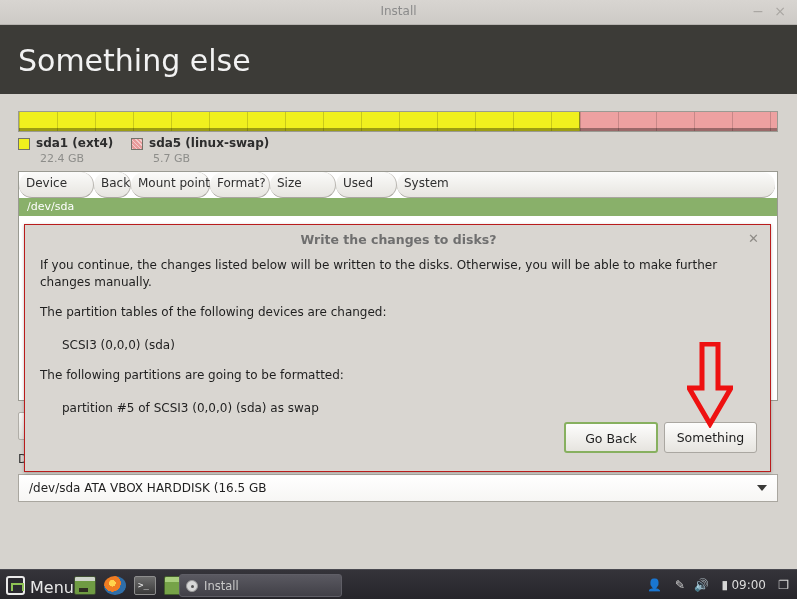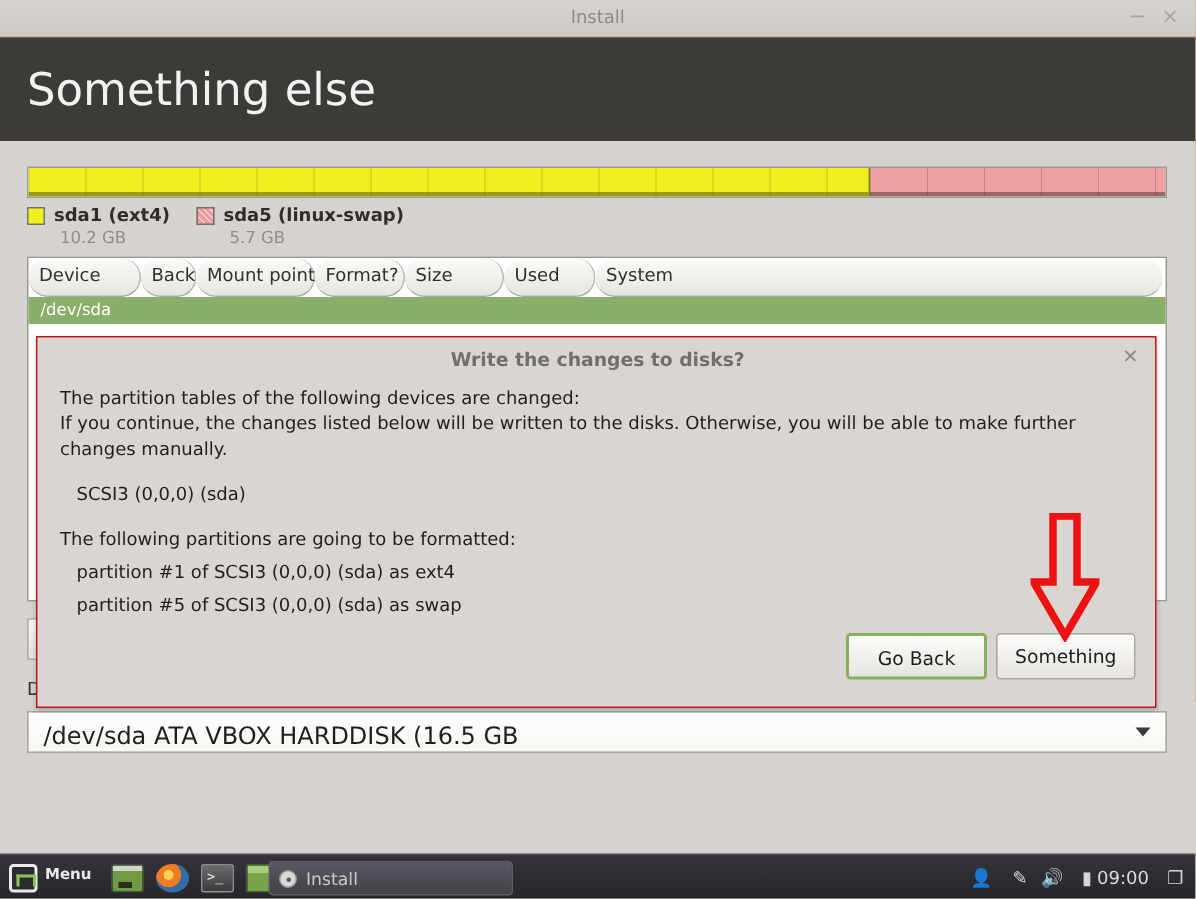--- a/index.html
+++ b/index.html
@@ -5,21 +5,21 @@
   html, body {
     margin: 0; padding: 0;
     width: 797px; height: 599px;
     overflow: hidden;
     background: #d6d3d0;
     font-family: "DejaVu Sans", sans-serif;
   }
   #root {
     position: relative;
     width: 797px; height: 468px;
-    background: #c2410c;
+    background: #86efac;
   }
 
   
   .titlebar {
     position: absolute; left: 0; top: 0; width: 797px; height: 25px;
     background: linear-gradient(to bottom, #d8d5d1 0%, #cdcac6 100%);
     border-bottom: 1px solid #b6b3af;
     box-sizing: border-box;
   }
   .titlebar-text {
@@ -150,21 +150,21 @@
   
   .dropdown {
     position: absolute; left: 18px; top: 380px; width: 760px; height: 28px;
     background: linear-gradient(to bottom, #ffffff 0%, #f7f6f4 100%);
     border: 1px solid #a9a69f;
     box-sizing: border-box;
     cursor: pointer;
   }
   .dropdown-text {
     position: absolute; left: 10px; top: 6px;
-    font-size: 16px; color: #1f1f1f; white-space: nowrap;
+    font-size: 12px; color: #1f1f1f; white-space: nowrap;
   }
   .dropdown-arrow {
     position: absolute; right: 10px; top: 10px;
     width: 0; height: 0;
     border-left: 5px solid transparent;
     border-right: 5px solid transparent;
     border-top: 6px solid #3a3a38;
   }
 
   
@@ -182,21 +182,21 @@
   }
   .dialog-close {
     position: absolute; right: 11px; top: 6px;
     font-size: 13px; color: #8e8b86; cursor: pointer;
   }
   .dialog-body {
     position: absolute; left: 15px; top: 32px; width: 720px;
     font-size: 12px; color: #1f1f1f; line-height: 17px;
   }
   .dlg-p { margin: 0 0 13px 0; }
-  .dlg-sub { margin: 5px; padding-left: 6px; }
+  .dlg-sub { margin: 16px; padding-left: 6px; }
 
   .dlg-btn {
     position: absolute;
     box-sizing: border-box;
     border: 1px solid #aaa7a1;
     border-radius: 3px;
     background: linear-gradient(to bottom, #fdfdfc 0%, #e6e4df 100%);
     font-size: 12.5px; color: #1d1d1d; text-align: center;
     cursor: pointer;
   }
@@ -211,21 +211,21 @@
   }
 
   
   .taskbar {
     position: absolute; left: 0; top: 569px; width: 797px; height: 30px;
     background: linear-gradient(to bottom, #35343a 0%, #26252a 100%);
     border-top: 1px solid #4a4950;
   }
   .tb-menu-text {
     position: absolute; left: 30px; top: 8px;
-    font-size: 10px; color: #e8e8e8; font-weight: bold;
+    font-size: 16px; color: #e8e8e8; font-weight: normal;
   }
   .mint-logo {
     position: absolute; left: 6px; top: 6px; width: 19px; height: 19px;
     border: 2px solid #e9e9e9; border-radius: 3px;
     box-sizing: border-box; background: #2b2a30;
   }
   .mint-logo::after {
     content: "";
     position: absolute; left: 3px; top: 5px; width: 9px; height: 6px;
     border-left: 2px solid #8fc255; border-top: 2px solid #8fc255;
@@ -292,21 +292,21 @@
 
     <div class="partbar">
       <div class="seg seg-ext4" style="width:74%"></div>
       <div class="seg seg-swap" style="width:26%"></div>
     </div>
 
     <div class="legend">
       <div class="legend-item" style="left:0px;">
         <span class="legend-sw sw-ext4"></span>
         <span class="legend-name">sda1 (ext4)</span>
-        <span class="legend-size">10.2 GB</span>
+        <span class="legend-size">22.4 GB</span>
       </div>
       <div class="legend-item" style="left:113px;">
         <span class="legend-sw sw-swap"></span>
         <span class="legend-name">sda5 (linux-swap)</span>
         <span class="legend-size">5.7 GB</span>
       </div>
     </div>
 
     <div class="table-wrap">
       <div class="thead">
@@ -329,25 +329,24 @@
       <span class="dropdown-arrow"></span>
     </div>
 
   </div>
 
   <div class="dialog">
     <div class="dialog-title">Write the changes to disks?</div>
     <div class="dialog-close">✕</div>
 
     <div class="dialog-body">
+      <p class="dlg-p">If you continue, the changes listed below will be written to the disks. Otherwise, you will be able to make further changes manually.</p>
       <p class="dlg-p" style="margin-bottom:0">The partition tables of the following devices are changed:</p>
-      <p class="dlg-p">If you continue, the changes listed below will be written to the disks. Otherwise, you will be able to make further changes manually.</p>
       <p class="dlg-sub" style="margin-bottom:13px">SCSI3 (0,0,0) (sda)</p>
       <p class="dlg-p" style="margin-bottom:0">The following partitions are going to be formatted:</p>
-      <p class="dlg-sub">partition #1 of SCSI3 (0,0,0) (sda) as ext4</p>
       <p class="dlg-sub">partition #5 of SCSI3 (0,0,0) (sda) as swap</p>
     </div>
 
     <div class="dlg-btn dlg-goback">Go Back</div>
     <div class="dlg-btn dlg-continue">Something</div>
   </div>
 
   <svg class="arrow" viewBox="0 0 46 86" xmlns="http://www.w3.org/2000/svg">
     <polygon points="15,2 31,2 31,46 44,46 23,82 2,46 15,46" fill="none" stroke="#ee1111" stroke-width="5" stroke-linejoin="miter"></polygon>
   </svg>

